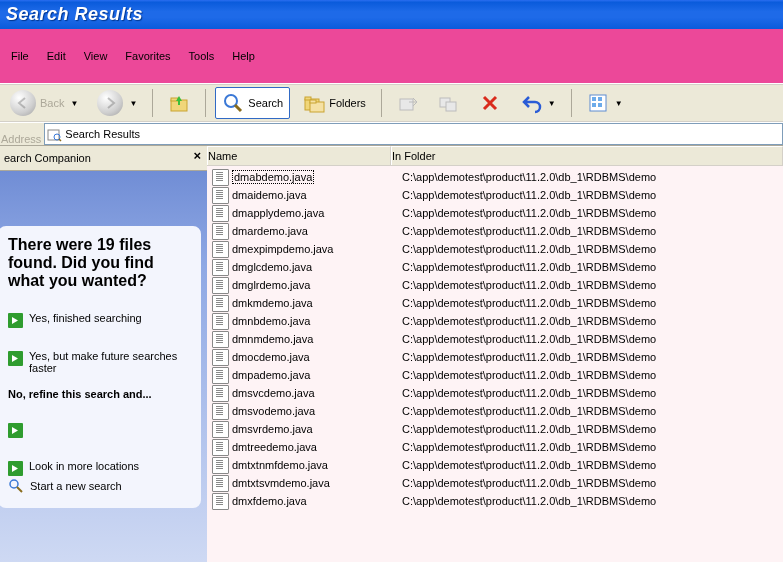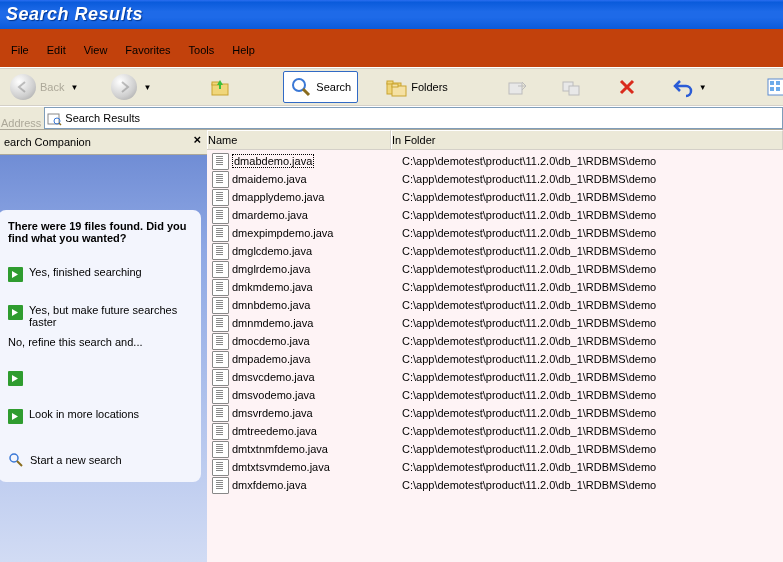--- a/index.html
+++ b/index.html
@@ -1,47 +1,47 @@
 <!DOCTYPE html>
 <html><head>
 <meta charset="utf-8">
 <style>
 html,body{margin:0;padding:0;font-family:Tahoma,Arial,sans-serif;font-size:11px;overflow:hidden;background:#ece9d8;width:783px;height:562px}
 
 .titlebar{background:linear-gradient(#2a6ef0,#0a5bdb 8%,#1e6ae8 40%,#1e6ae8 60%,#0a5bdb);height:29px;color:#fff;display:flex;align-items:center;padding-left:6px;font-size:18px;font-weight:bold;font-style:italic;letter-spacing:0.5px;text-shadow:1px 1px 1px #00358e}
 
-.menubar{background:#c2410c;height:22px;display:flex;align-items:flex-end;padding:8px 2px;border-bottom:1px solid #fff}
+.menubar{background:#ec4899;height:22px;display:flex;align-items:center;padding:16px 2px;border-bottom:1px solid #fff}
 .menubar span{padding:3px 9px;cursor:default}
 
-.toolbar{background:#ece9d8;height:36px;display:flex;align-items:center;padding:0 4px;border-top:1px solid #d4d0c8;border-bottom:1px solid #d4d0c8;gap:21px}
+.toolbar{background:#ece9d8;height:36px;display:flex;align-items:center;padding:0 4px;border-top:1px solid #d4d0c8;border-bottom:1px solid #d4d0c8;gap:7px}
 .tbbtn{height:30px;display:flex;align-items:center;padding:0 6px;gap:4px;color:#aca899}
 .tbbtn.enabled{color:#000}
 .active-btn{border:1px solid #316ac5;background:#fff;border-radius:2px}
 .sep{width:1px;height:28px;background:#aca899;margin:0 2px}
 .ico{width:22px;height:22px;display:inline-flex;align-items:center;justify-content:center}
 .dd{font-size:8px;color:#000;margin-left:2px}
 
 .round{width:26px;height:26px;border-radius:50%;background:radial-gradient(circle at 35% 30%,#fff,#cfcfcf 60%,#9e9e9e);display:flex;align-items:center;justify-content:center}
 .round svg{opacity:.45}
 
 .addressbar{background:#ece9d8;height:22px;display:flex;align-items:flex-end;border-top:1px solid #fff;border-bottom:1px solid #aca899}
 .addressbar .lbl{padding:0 3px 0 1px;color:#aca899}
 .addressbar .box{flex:1;height:20px;background:#fff;border:1px solid #7f9db9;display:flex;align-items:center;padding:0 2px;gap:3px}
 
 .body{display:flex;height:calc(562px - 29px - 22px - 36px - 22px)}
 .companion{width:207px;background:linear-gradient(#6886d1,#8fa8e4 120px,#d6dff5);position:relative;display:flex;flex-direction:column}
 .companion-hdr{height:24px;background:#ece9d8;display:flex;align-items:center;padding-left:4px;font-size:11px;position:relative;color:#000;border-bottom:1px solid #aca899}
 .close-x{position:absolute;right:6px;top:2px;font-size:13px;font-weight:bold;cursor:default}
 .panel{background:#f3f5fd;border-radius:8px;margin:55px 6px 0 -2px;padding:10px 8px 14px 10px;color:#000}
-.panel b{font-size:11px}
+.panel b{font-size:16px}
 .opt{display:flex;align-items:flex-start;gap:6px;margin-top:22px;cursor:default}
 .opt .arrow{width:15px;height:15px;background:#2f9c2f;display:flex;align-items:center;justify-content:center;flex-shrink:0;margin-top:1px;border-radius:1px}
 .opt .arrow svg{fill:#fff}
-.sub{font-weight:normal;margin-top:8px}
-.newsearch{display:flex;align-items:center;gap:6px;margin-top:28px;cursor:default}
+.sub{font-weight:bold;margin-top:14px}
+.newsearch{display:flex;align-items:center;gap:6px;margin-top:2px;cursor:default}
 
 .list{flex:1;background:#fef3f5;display:flex;flex-direction:column;overflow:hidden}
 .colhdr{height:19px;background:#ece9d8;display:flex;border-bottom:1px solid #d4d0c8}
 .colhdr div{border-right:1px solid #d4d0c8;border-top:1px solid #fff;border-left:1px solid #fff;display:flex;align-items:center;}
 .colhdr .c1{width:182px}
 .colhdr .c2{flex:1}
 .rows{flex:1;overflow:auto;padding-top:2px}
 .row{display:flex;height:18px;align-items:center}
 .row .c1{width:190px;display:flex;align-items:center;padding-left:5px;gap:3px}
 .row .c2{flex:1;padding-left:0}

